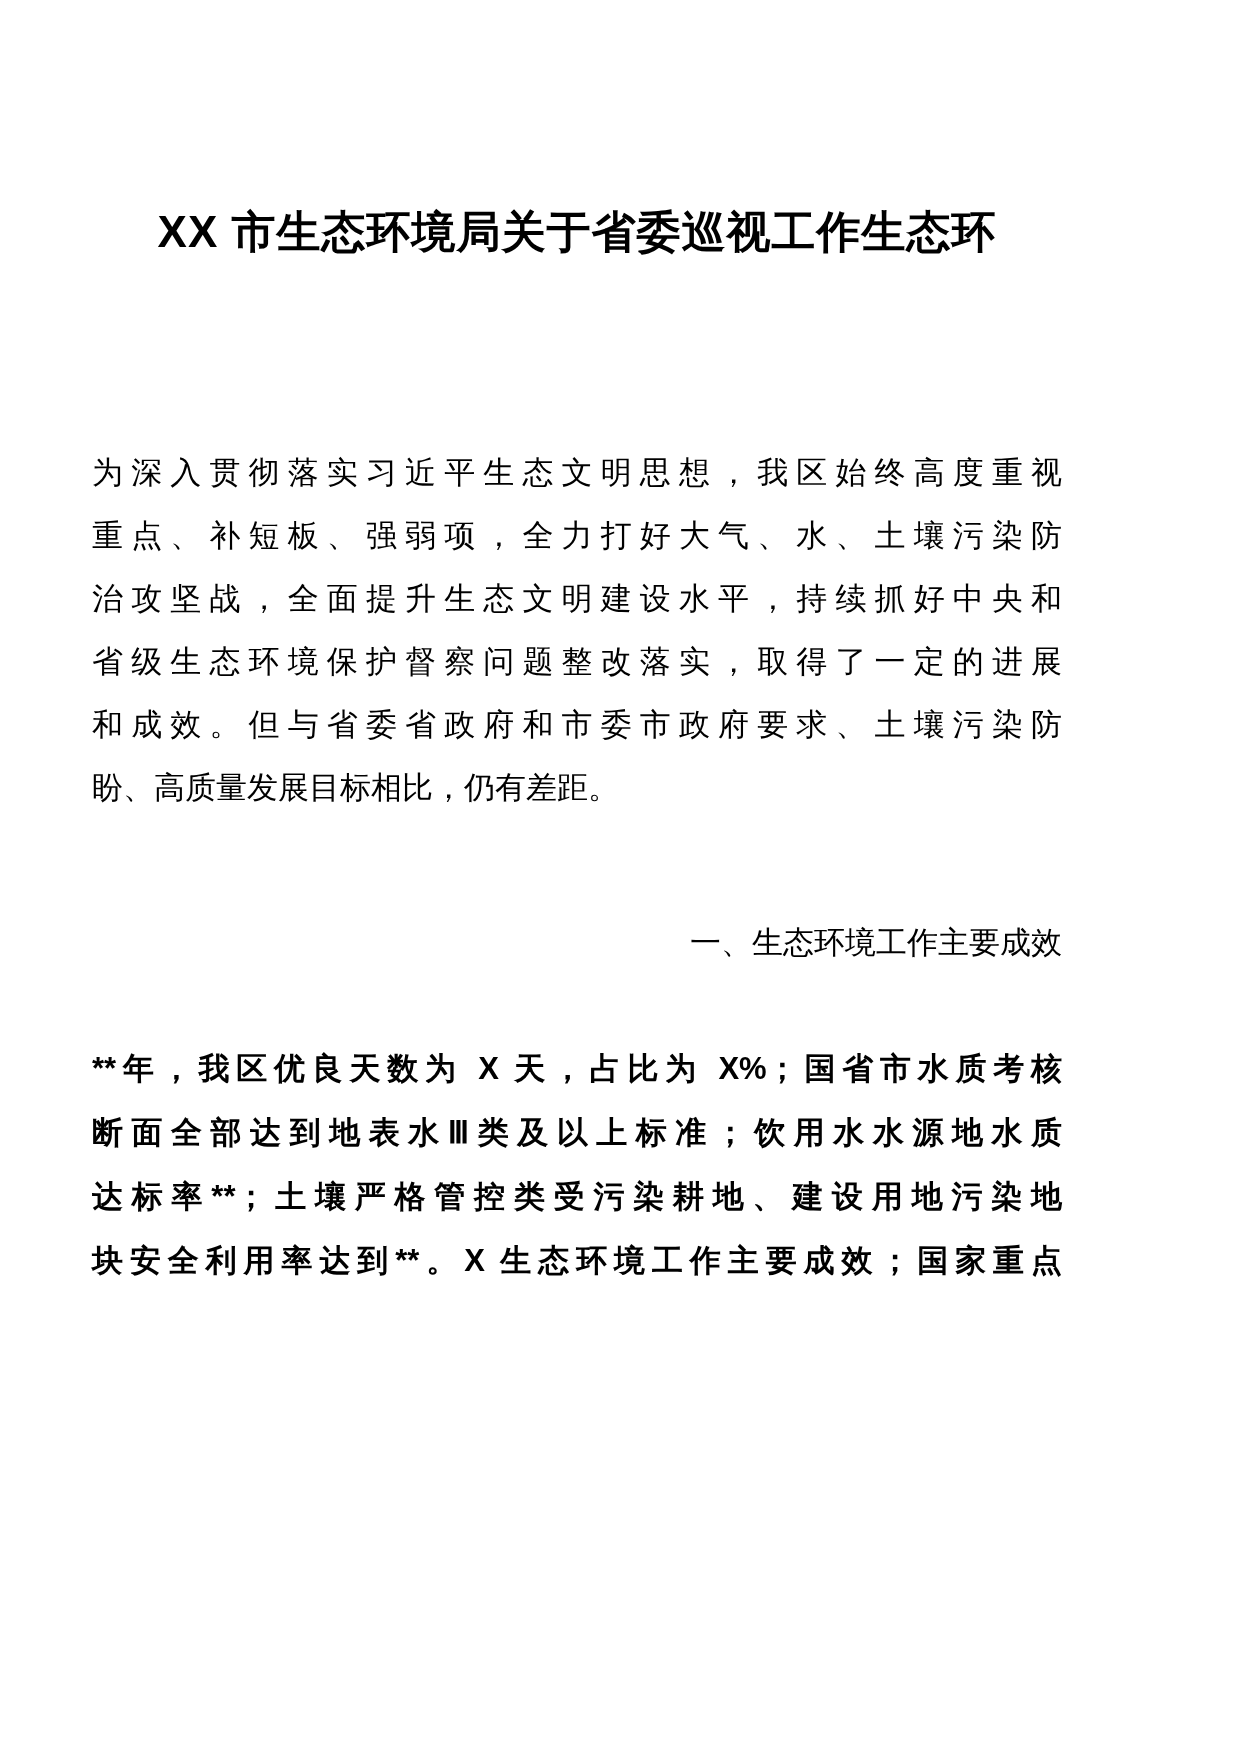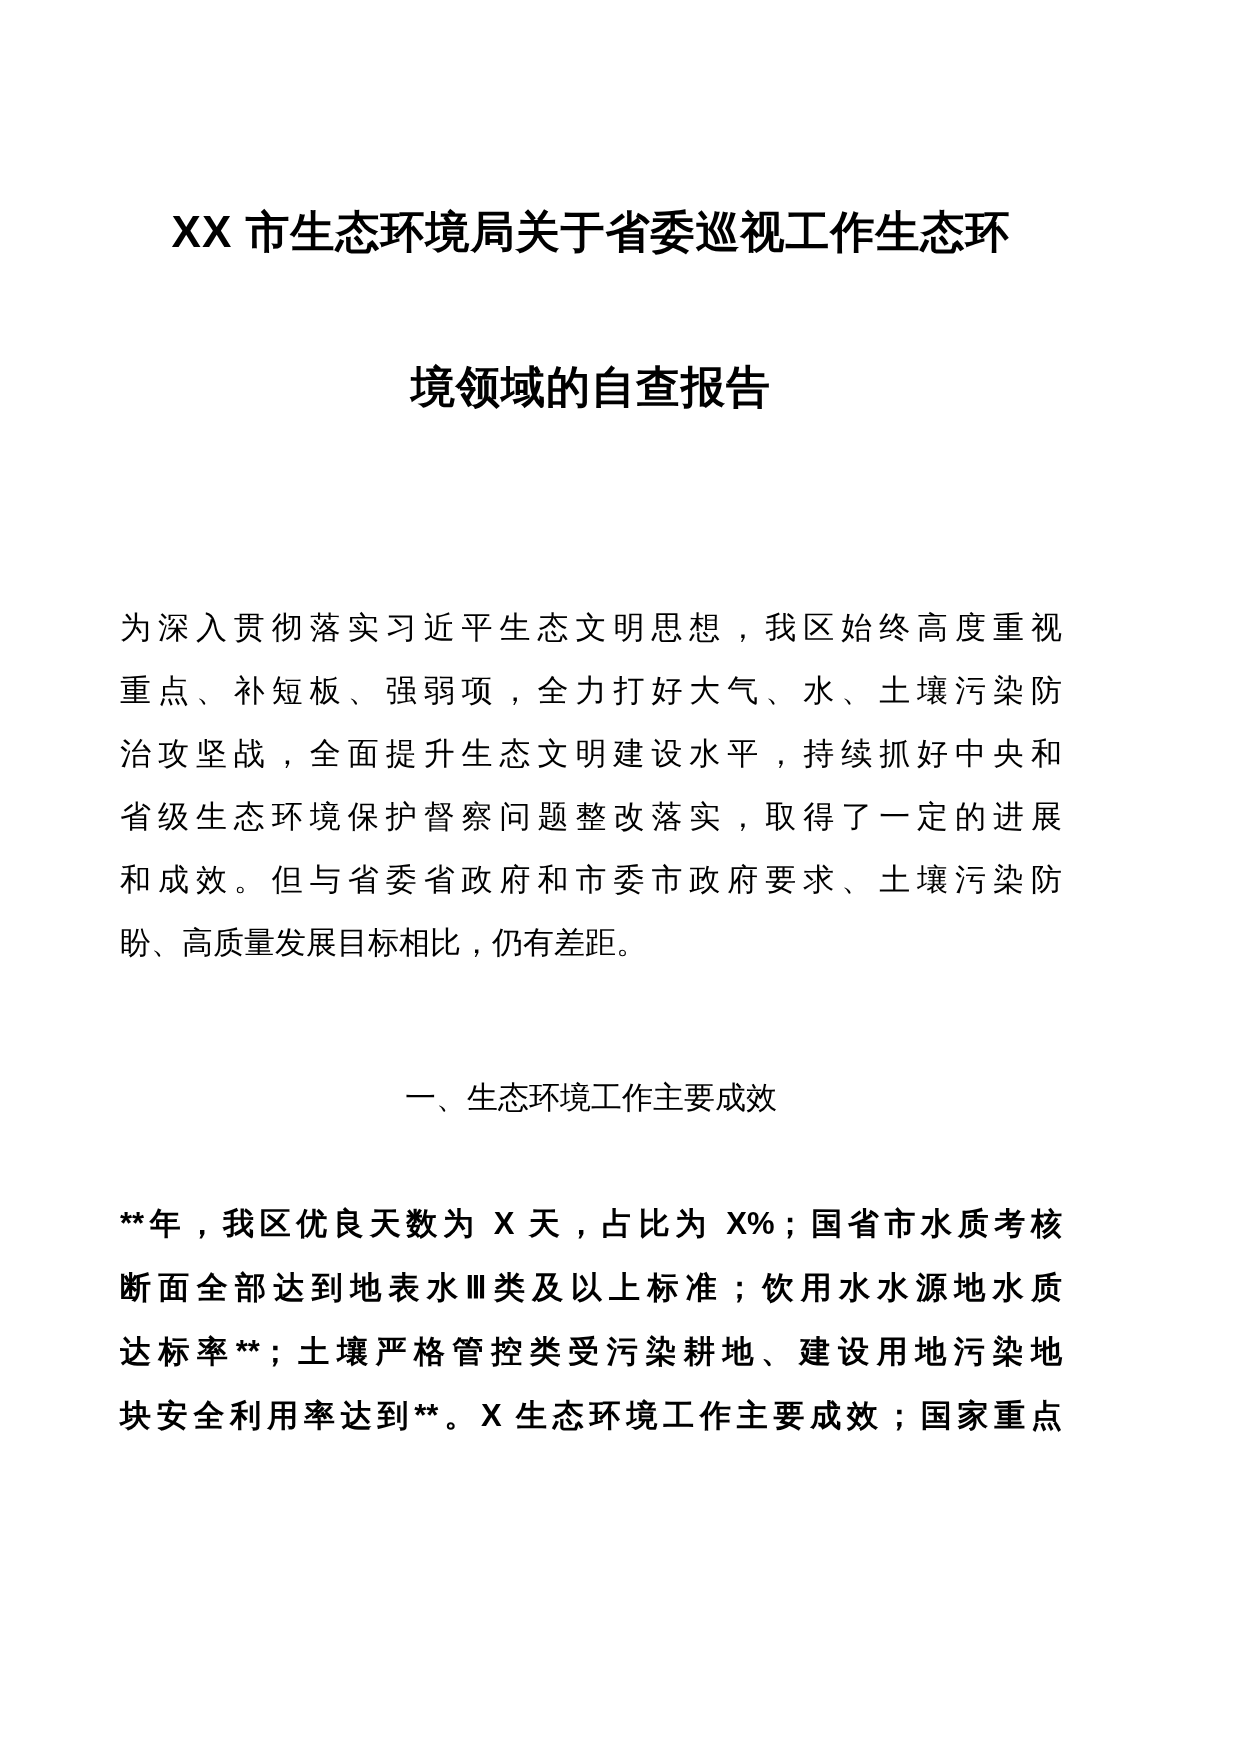--- a/index.html
+++ b/index.html
@@ -9,21 +9,21 @@
   }
   .page {
     position: relative;
     width: 1240px;
     height: 1754px;
     background: #ffffff;
     color: #000000;
     font-family: "Liberation Sans", sans-serif;
     overflow: hidden;
     box-sizing: border-box;
-    padding: 0 178px 0 120px;
+    padding: 0 178px 0 92px;
   }
   .doc-title {
     margin: 154px 0 0 0;
     font-size: 44px;
     font-weight: 700;
     line-height: 155px;
     text-align: center;
     letter-spacing: 1px;
   }
   .para {
@@ -38,32 +38,31 @@
   }
   .para .line.lastline {
     text-align-last: left;
   }
   .p1 { margin-top: 132px; }
   .section-heading {
     margin-top: 92px;
     font-size: 31px;
     line-height: 63px;
     font-weight: 400;
-    text-align: center;
+    text-align: right;
   }
   .p2 { margin-top: 63px; line-height: 64px; font-weight: bold; }
 </style>
 </head>
 <body>
 
 <div class="page">
 
   <h1 class="doc-title">
     <div class="title-line">XX 市生态环境局关于省委巡视工作生态环</div>
-    <div class="title-line">境领域的自查报告</div>
   </h1>
 
   <div class="para p1">
     <div class="line">为深入贯彻落实习近平生态文明思想，我区始终高度重视</div>
     <div class="line">重点、补短板、强弱项，全力打好大气、水、土壤污染防</div>
     <div class="line">治攻坚战，全面提升生态文明建设水平，持续抓好中央和</div>
     <div class="line">省级生态环境保护督察问题整改落实，取得了一定的进展</div>
     <div class="line">和成效。但与省委省政府和市委市政府要求、土壤污染防</div>
     <div class="line lastline">盼、高质量发展目标相比，仍有差距。</div>
   </div>

